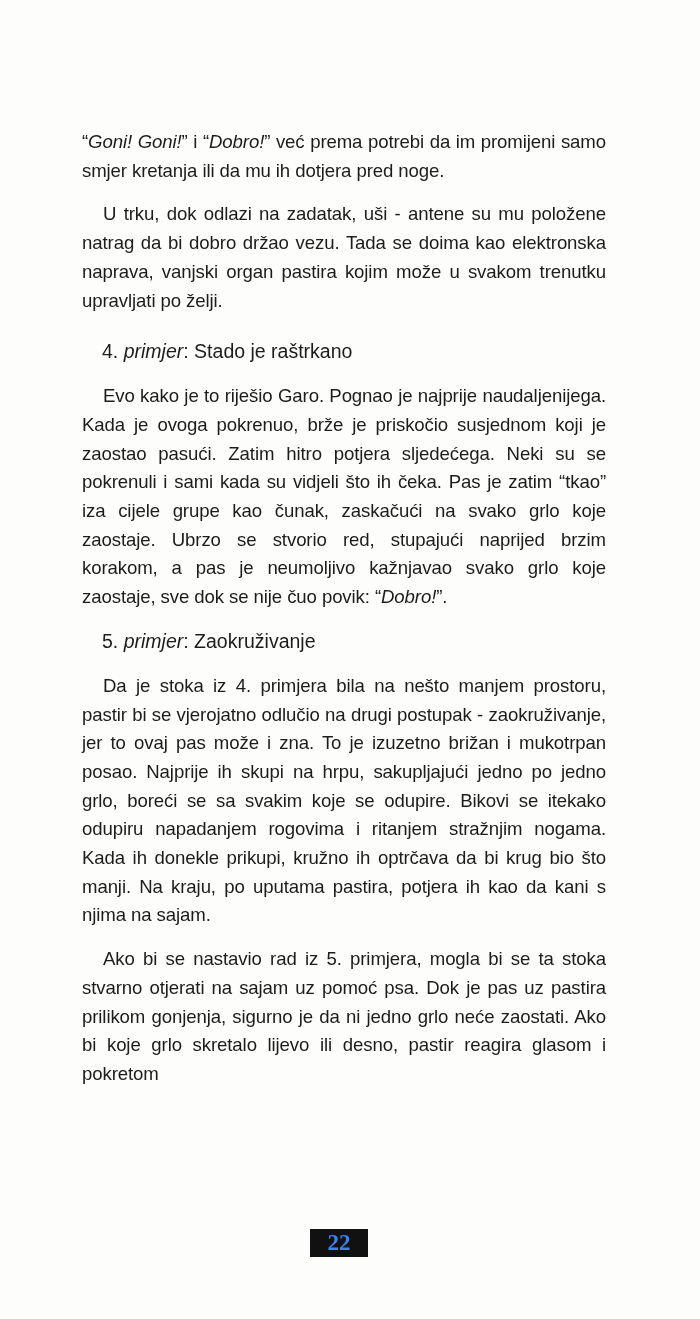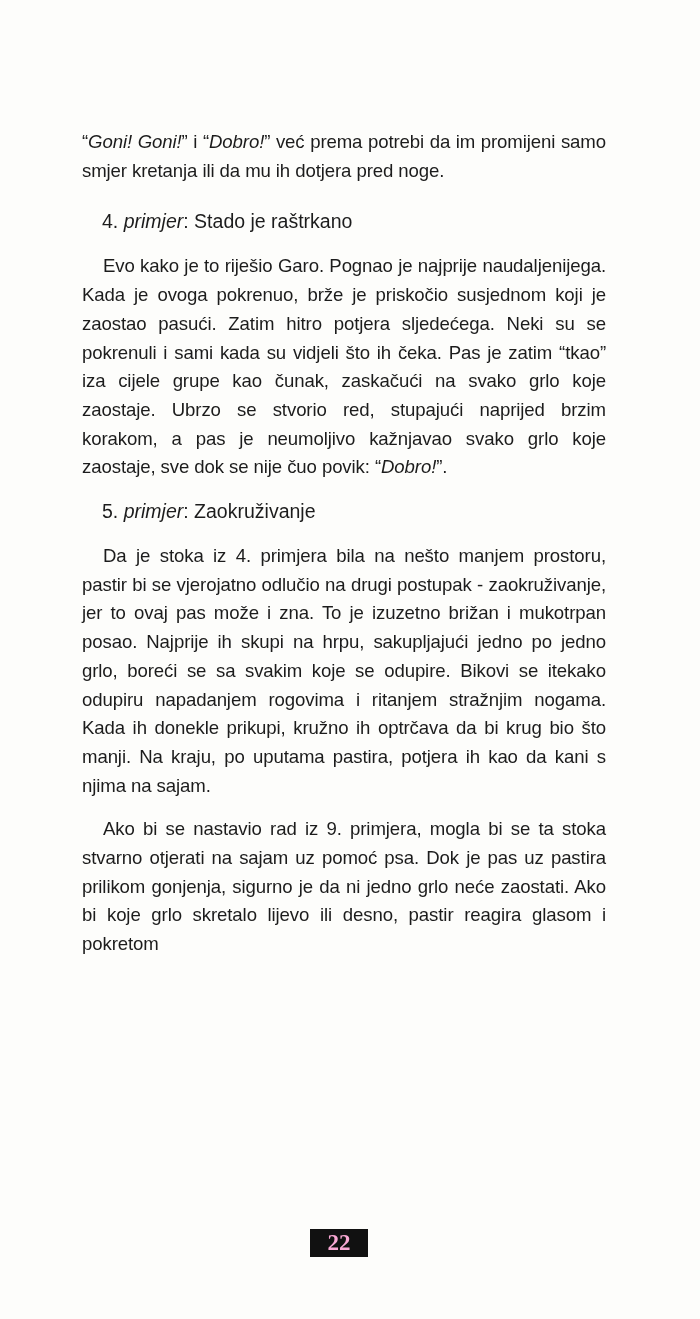--- a/index.html
+++ b/index.html
@@ -13,36 +13,37 @@
     text-align: justify; text-indent: 0; letter-spacing: -0.1px;
   }
   p.para.indent { text-indent: 21px; }
   h2.heading {
     margin: 22px 0 17px 20px; font-size: 19.5px; font-weight: normal; line-height: 28px;
   }
   h2.heading .lbl { font-style: italic; text-align: center; }
   em { font-style: italic; }
   .page-number {
     position: absolute; left: 310px; top: 1229px; width: 58px; height: 28px;
-    background: #111; color: #f9a8d4; font-family: "Liberation Serif", "DejaVu Serif", serif;
+    background: #111; color: #3b82f6; font-family: "Liberation Serif", "DejaVu Serif", serif;
     font-weight: bold; font-size: 23px; line-height: 28px; text-align: center;
   }
 </style>
 </head>
 <body>
 
 <div class="page">
   <p class="para"><span>“</span><em>Goni! Goni!</em><span>” i “</span><em>Dobro!</em><span>” već prema potrebi da im promijeni samo smjer kretanja ili da mu ih dotjera pred noge.</span></p>
 
+  <p class="para indent">U trku, dok odlazi na zadatak, uši - antene su mu položene natrag da bi dobro držao vezu. Tada se doima kao elektronska naprava, vanjski organ pastira kojim može u svakom trenutku upravljati po želji.</p>
 
   <h2 class="heading"><span>4.</span> <span class="lbl">primjer</span><span>: Stado je raštrkano</span></h2>
 
   <p class="para indent"><span>Evo kako je to riješio Garo. Pognao je najprije naudaljenijega. Kada je ovoga pokrenuo, brže je priskočio susjednom koji je zaostao pasući. Zatim hitro potjera sljedećega. Neki su se pokrenuli i sami kada su vidjeli što ih čeka. Pas je zatim “tkao” iza cijele grupe kao čunak, zaskačući na svako grlo koje zaostaje. Ubrzo se stvorio red, stupajući naprijed brzim korakom, a pas je neumoljivo kažnjavao svako grlo koje zaostaje, sve dok se nije čuo povik: “</span><em>Dobro!</em><span>”.</span></p>
 
   <h2 class="heading" style="margin-top:12px"><span>5.</span> <span class="lbl">primjer</span><span>: Zaokruživanje</span></h2>
 
   <p class="para indent">Da je stoka iz 4. primjera bila na nešto manjem prostoru, pastir bi se vjerojatno odlučio na drugi postupak - zaokruživanje, jer to ovaj pas može i zna. To je izuzetno brižan i mukotrpan posao. Najprije ih skupi na hrpu, sakupljajući jedno po jedno grlo, boreći se sa svakim koje se odupire. Bikovi se itekako odupiru napadanjem rogovima i ritanjem stražnjim nogama. Kada ih donekle prikupi, kružno ih optrčava da bi krug bio što manji. Na kraju, po uputama pastira, potjera ih kao da kani s njima na sajam.</p>
 
 
-  <p class="para indent" style="text-align-last: justify;">Ako bi se nastavio rad iz 9. primjera, mogla bi se ta stoka stvarno otjerati na sajam uz pomoć psa. Dok je pas uz pastira prilikom gonjenja, sigurno je da ni jedno grlo neće zaostati. Ako bi koje grlo skretalo lijevo ili desno, pastir reagira glasom i pokretom</p>
+  <p class="para indent" style="text-align-last: justify;">Ako bi se nastavio rad iz 5. primjera, mogla bi se ta stoka stvarno otjerati na sajam uz pomoć psa. Dok je pas uz pastira prilikom gonjenja, sigurno je da ni jedno grlo neće zaostati. Ako bi koje grlo skretalo lijevo ili desno, pastir reagira glasom i pokretom</p>
 </div>
 
 <div class="page-number">22</div>
 
 </body></html>

